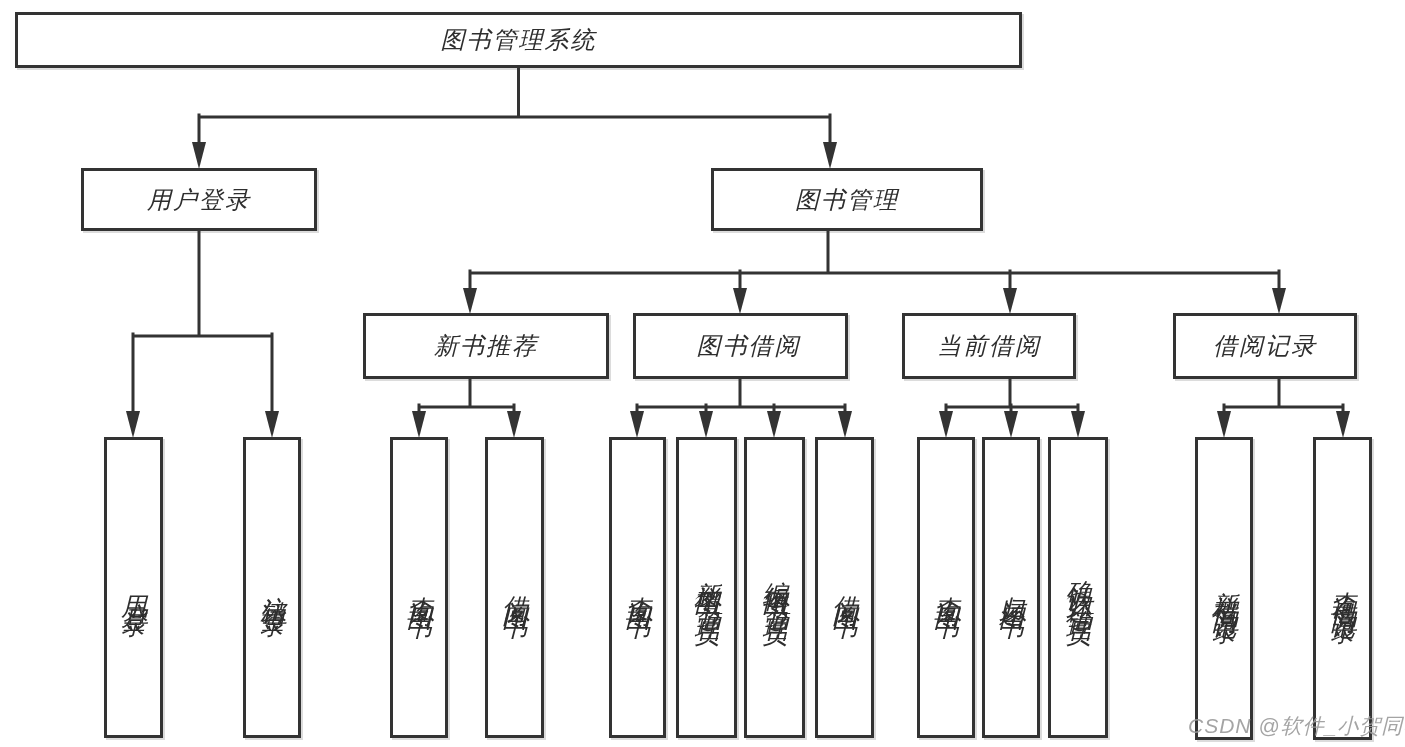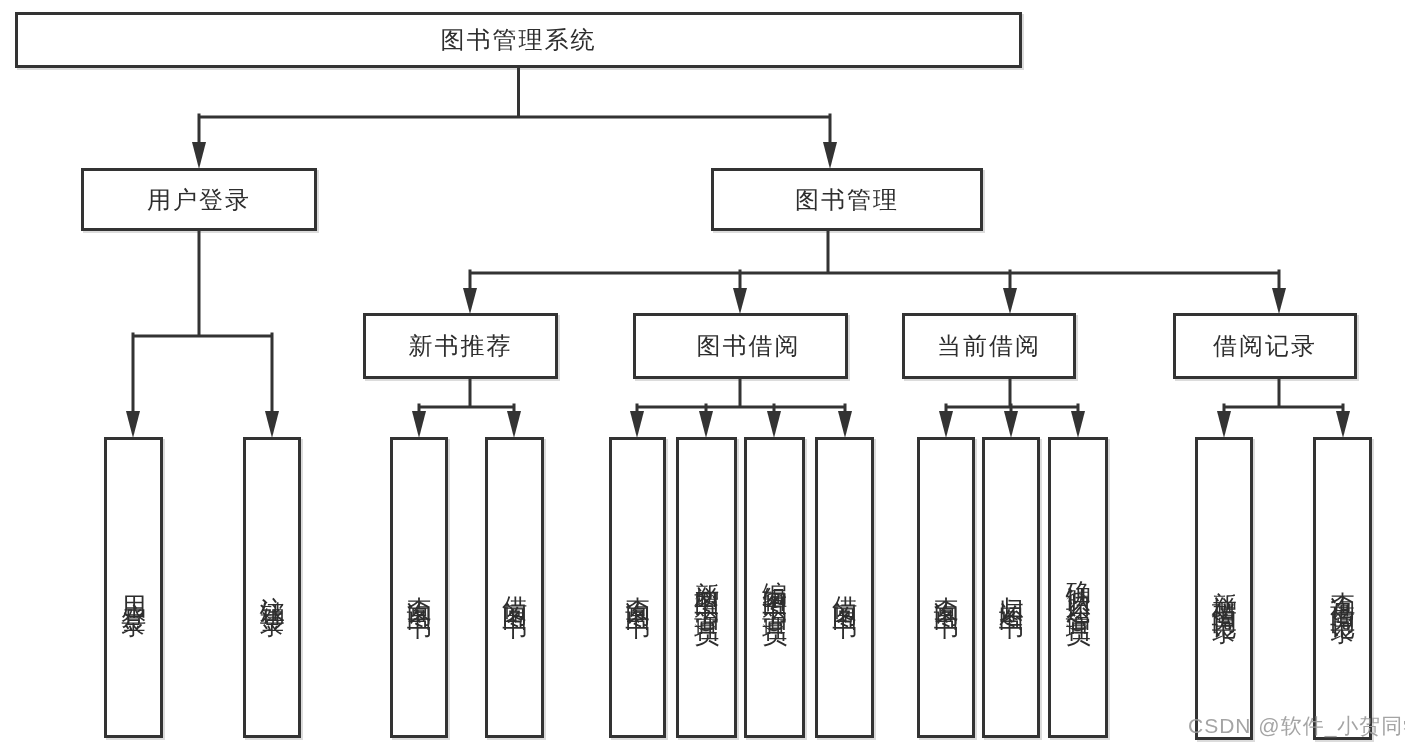--- a/index.html
+++ b/index.html
@@ -3,20 +3,21 @@
 <meta charset="utf-8">
 <style>
   html, body { margin: 0; padding: 0; background: #ffffff; }
   .stage {
     position: relative;
     width: 1405px;
     height: 747px;
     background: #ffffff;
     font-family: "Liberation Sans", "DejaVu Sans", sans-serif;
     overflow: hidden;
+    font-style: italic;
   }
   .wires { position: absolute; left: 0; top: 0; z-index: 1; }
   .box {
     position: absolute;
     box-sizing: border-box;
     border: 3px solid #333333;
     background: #ffffff;
     display: flex;
     align-items: center;
     justify-content: center;
@@ -27,21 +28,21 @@
   .hlabel {
     font-size: 24px;
     letter-spacing: 2px;
     white-space: nowrap;
     color: #2e2e2e;
   }
   .root-box  { left: 15px;  top: 12px;  width: 1007px; height: 56px; }
   .l2-login  { left: 81px;  top: 168px; width: 236px;  height: 63px; }
   .l2-mgmt   { left: 711px; top: 168px; width: 272px;  height: 63px; }
   .l3 { top: 313px; height: 66px; }
-  .g0 { left: 363px;  width: 195px; }
+  .g0 { left: 363px;  width: 246px; }
   .g1 { left: 633px;  width: 215px; padding-left: 16px; }
   .g2 { left: 902px;  width: 174px; }
   .g3 { left: 1173px; width: 184px; }
   .leaf { top: 437px; height: 301px; }
   .vlabel {
     writing-mode: vertical-rl;
     text-orientation: mixed;
     font-size: 25px;
     letter-spacing: 6px;
     line-height: 1.1;

